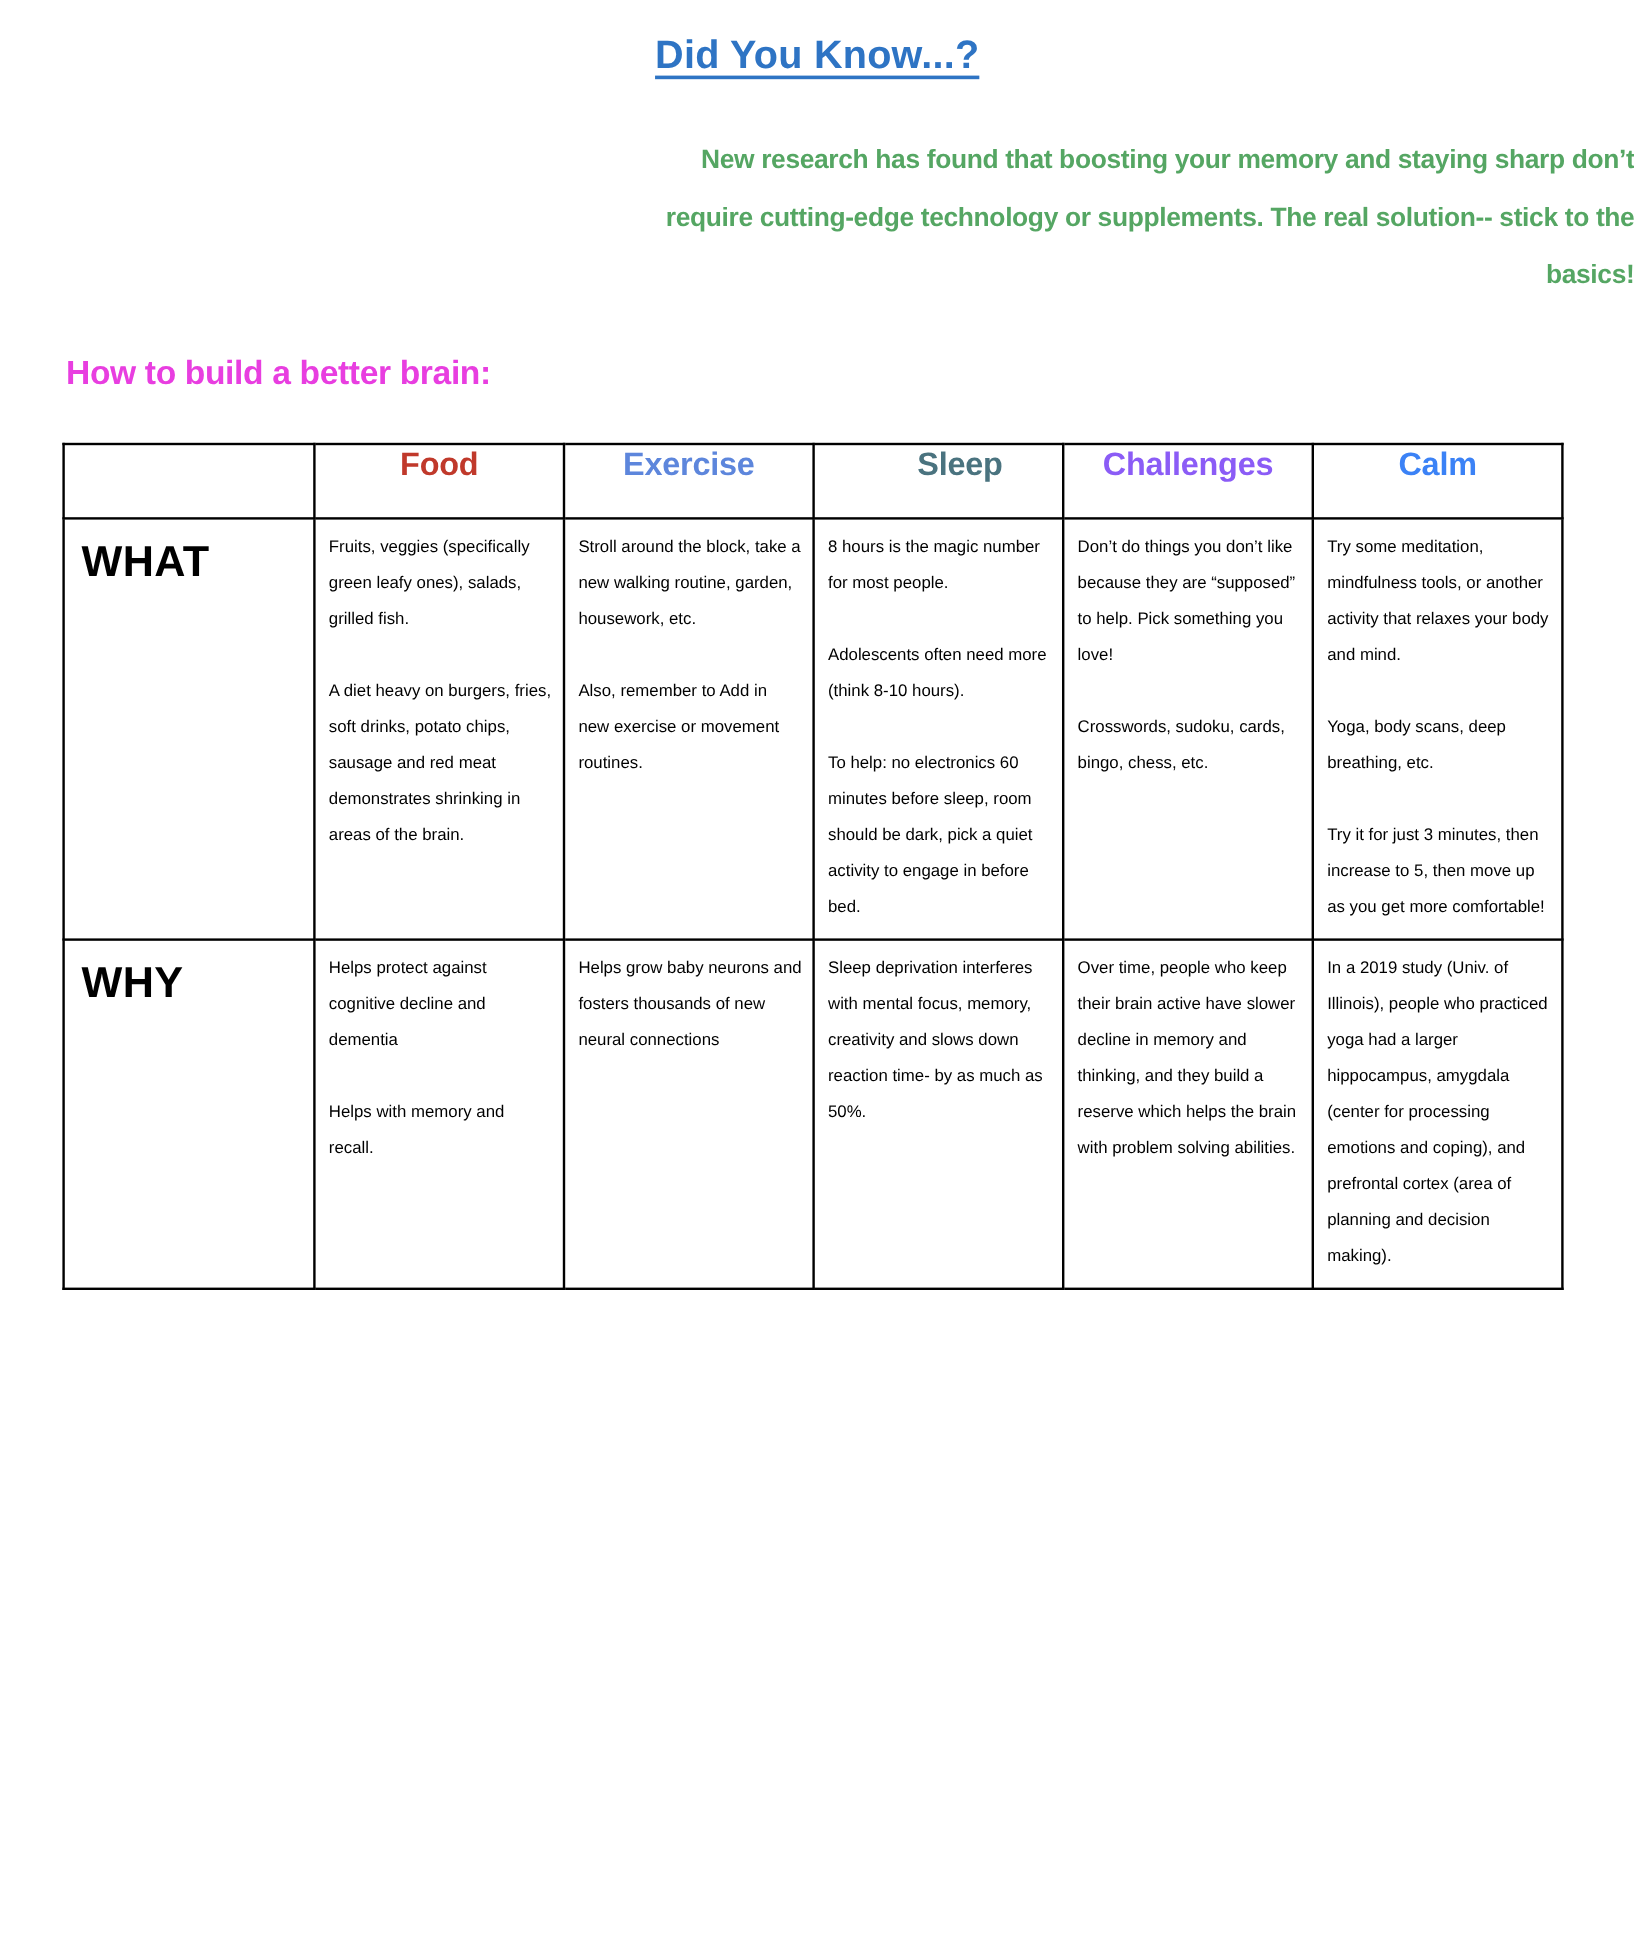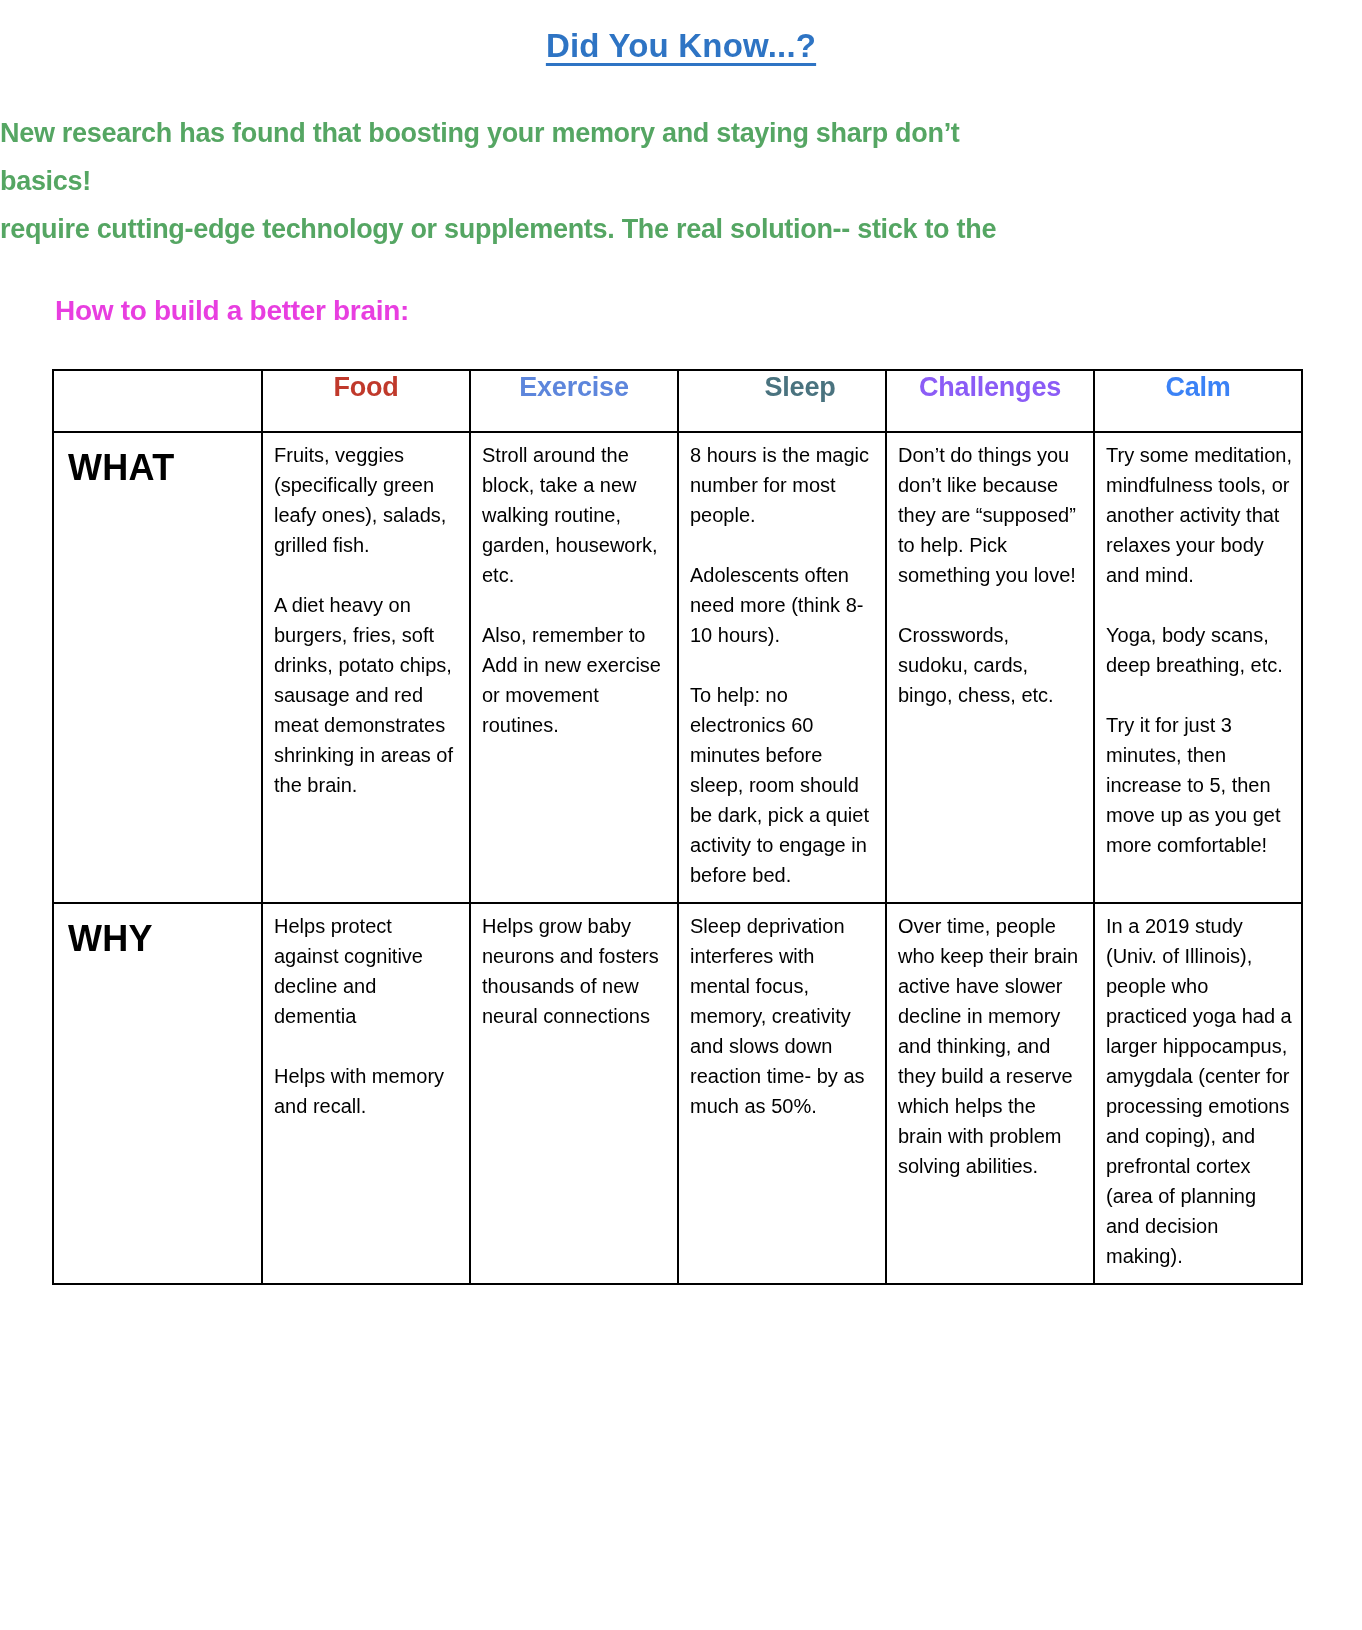--- a/index.html
+++ b/index.html
@@ -23,25 +23,25 @@
     letter-spacing: 0.2px;
     margin: 11px;
   }
   .page-title .title-text {
     text-decoration: underline;
     text-decoration-thickness: 3px;
     text-underline-offset: 6px;
   }
   .subtitle {
     margin-top: 44px;
-    font-size: 27px;
+    font-size: 22px;
     font-weight: bold;
     letter-spacing: -0.3px;
     line-height: 48px;
-    text-align: left;
+    text-align: right;
   }
   .subtitle-line {
     white-space: nowrap;
   }
   .section-heading {
     margin: 42px 0 12px 55px;
     font-size: 28px;
     font-weight: bold;
     letter-spacing: -0.3px;
   }
@@ -64,37 +64,37 @@
     font-weight: bold;
     letter-spacing: -0.2px;
   }
   td.row-header {
     font-size: 36px;
     font-weight: bold;
     padding: 14px 8px 8px 14px;
     letter-spacing: 0.3px;
   }
   td.body-cell {
-    font-size: 20px;
+    font-size: 14px;
     line-height: 30px;
     padding: 7px 9px 12px 11px;
     white-space: pre-line;
   }
 </style>
 </head>
 <body>
 
 <div class="page">
 
   <h1 class="page-title"><span class="title-text" style="color: rgb(46, 116, 196);">Did You Know...?</span></h1>
 
   <div class="subtitle" style="color: rgb(85, 166, 99);">
     <div class="subtitle-line">New research has found that boosting your memory and staying sharp don’t</div>
+    <div class="subtitle-line">require cutting-edge technology or supplements. The real solution-- stick to the</div>
     <div class="subtitle-line">basics!</div>
-    <div class="subtitle-line">require cutting-edge technology or supplements. The real solution-- stick to the</div>
   </div>
 
   <div class="section-heading" style="color: rgb(232, 62, 224);">How to build a better brain:</div>
 
   <table class="brain-table">
     <colgroup>
       <col style="width:209px">
       <col style="width:208px">
       <col style="width:208px">
       <col style="width:208px">

